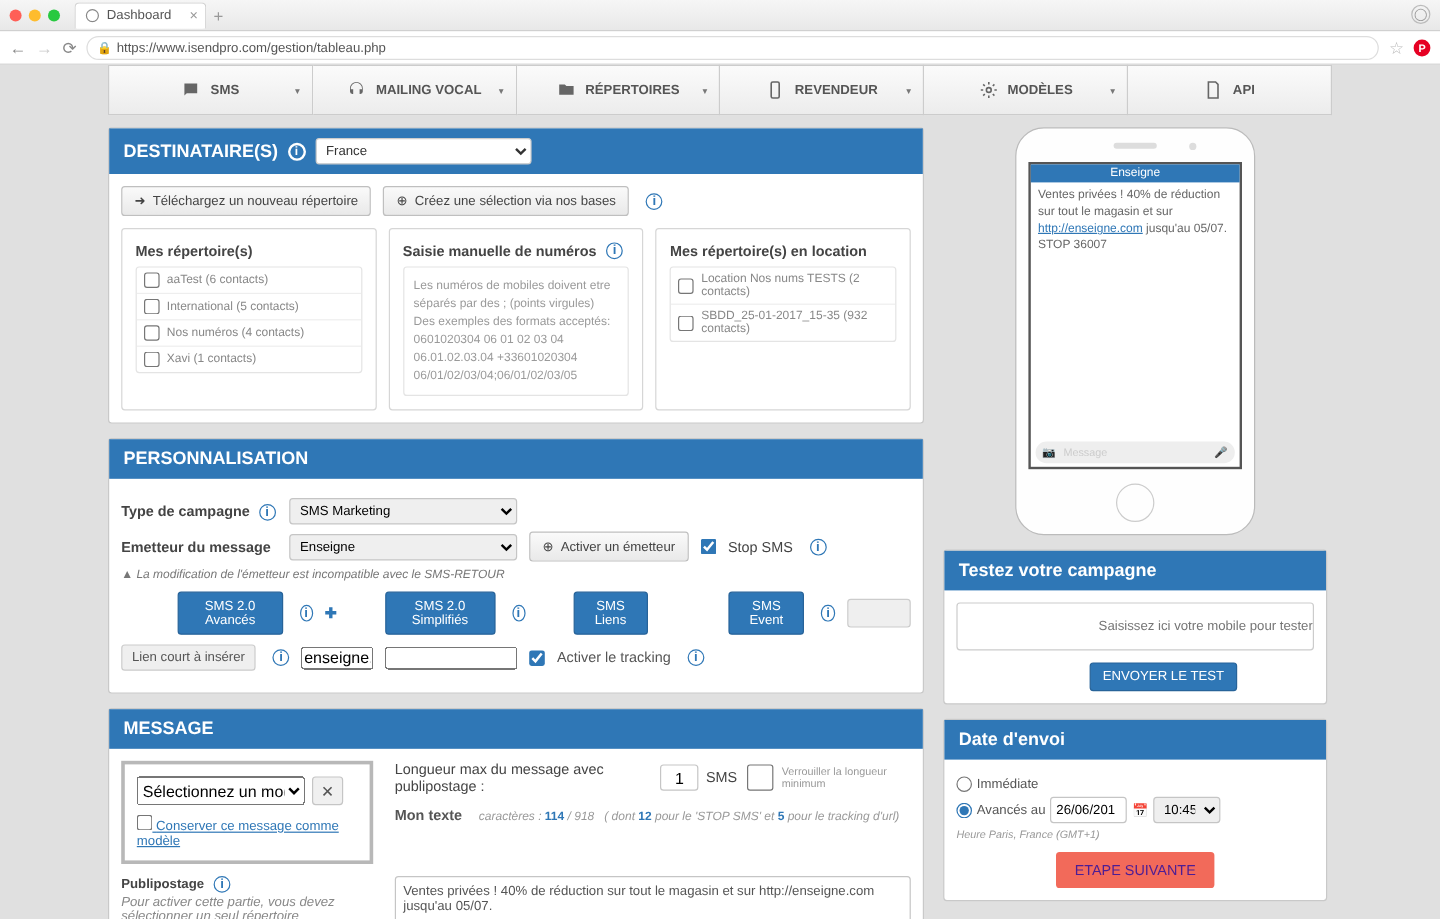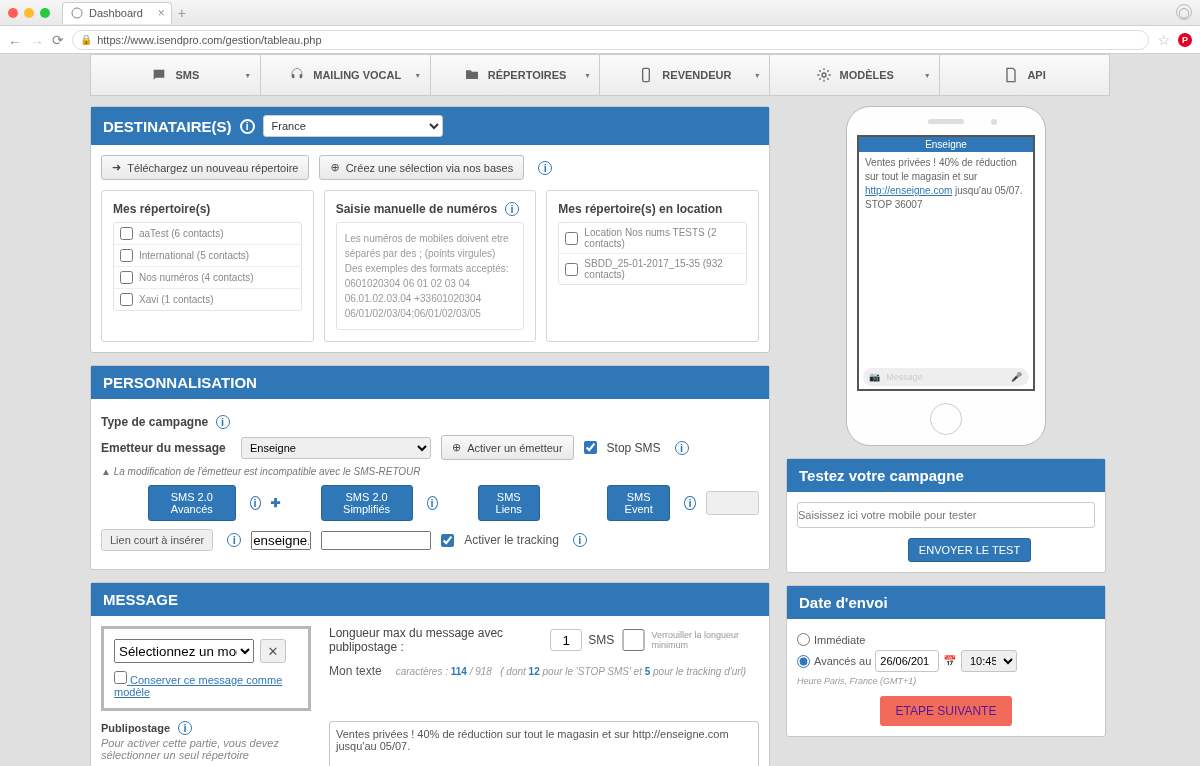--- a/index.html
+++ b/index.html
@@ -88,21 +88,21 @@
 .phone{width:200px;height:340px;margin:0 auto;border:1px solid #bbb;border-radius:24px;background:#fefefe;position:relative;padding-top:28px;}
 .phone .speaker{width:36px;height:5px;background:#ddd;border-radius:3px;position:absolute;top:12px;left:50%;transform:translateX(-50%);}
 .phone .cam{width:6px;height:6px;background:#ddd;border-radius:50%;position:absolute;top:12px;right:48px;}
 .phone .screen{margin:0 10px;border:2px solid #555;height:256px;background:#fff;}
 .phone .home{width:32px;height:32px;border:1px solid #ccc;border-radius:50%;position:absolute;bottom:10px;left:50%;transform:translateX(-50%);}
 .titlebar{background:#2f77b6;color:#fff;font-size:10px;text-align:center;padding:2px;}
 .smstext{font-size:10px;color:#666;padding:4px 6px;line-height:1.4;}
 .smstext a{color:#2f77b6;text-decoration:underline;}
 .msgbar{position:absolute;bottom:3px;left:4px;right:4px;height:18px;background:#eee;border-radius:9px;display:flex;align-items:center;justify-content:space-between;padding:0 6px;font-size:9px;color:#aaa;}
 
-.testbox input[type=text]{width:100%;height:26px;border:1px solid #ccc;border-radius:3px;text-align:left;font-size:11px;}
+.testbox input[type=text]{width:100%;height:40px;border:1px solid #ccc;border-radius:3px;text-align:right;font-size:11px;}
 .centerbtn{display:flex;justify-content:center;margin-top:10px;}
 
 .dateopt{font-size:11px;color:#555;margin:4px 0;display:flex;align-items:center;gap:4px;}
 .dateopt input[type=text],.dateopt select{height:22px;border:1px solid #c5c5c5;border-radius:3px;font-size:11px;padding:0 4px;}
 .tz{font-size:9px;color:#999;font-style:italic;margin-top:2px;}
 .redbtn{background:#f26a5a;color:#4c1d95;border:none;border-radius:3px;padding:8px 16px;font-size:12px;cursor:pointer;}
 
 input[type=checkbox]{accent-color:#2f77b6;}
 input[type=radio]{accent-color:#2f77b6;}
 </style>
@@ -255,20 +255,21 @@
           </div>
         </div>
 
         <div class="panel">
           <div class="head">
             <span>PERSONNALISATION</span>
           </div>
           <div class="body">
             <div class="formrow">
               <span class="lbl"><span>Type de campagne</span> <span class="info-lt">i</span></span>
+              <select style="width:190px"><option>SMS Marketing</option></select>
             </div>
             <div class="formrow">
               <span class="lbl">Emetteur du message</span>
               <select style="width:190px"><option>Enseigne</option></select>
               <button class="greybtn">
                   <span>⊕</span>
                   <span>Activer un émetteur</span>
                 </button>
               <input type="checkbox" checked="" style="">
               <span>Stop SMS</span>
@@ -324,21 +325,21 @@
                 <div class="lenrow">
                   <span>Longueur max du message avec publipostage :</span>
                   <input type="text" value="1" style="">
                   <span>SMS</span>
                   <span class="lock">
                       <input type="checkbox" style="">
                       <span>Verrouiller la longueur minimum</span>
                     </span>
                 </div>
                 <div class="montexte">
-                  <span style="font-weight:400">Mon texte</span>
+                  <span style="font-weight:700">Mon texte</span>
                   <span class="cnt">
                     <span>caractères :</span>
                     <span class="b">114</span>
                     <span>/ 918</span>&nbsp;&nbsp;
                     <span>( dont</span>
                     <span class="b">12</span>
                     <span>pour le 'STOP SMS' et</span>
                     <span class="b">5</span>
                     <span>pour le tracking d'url)</span>
                   </span>

